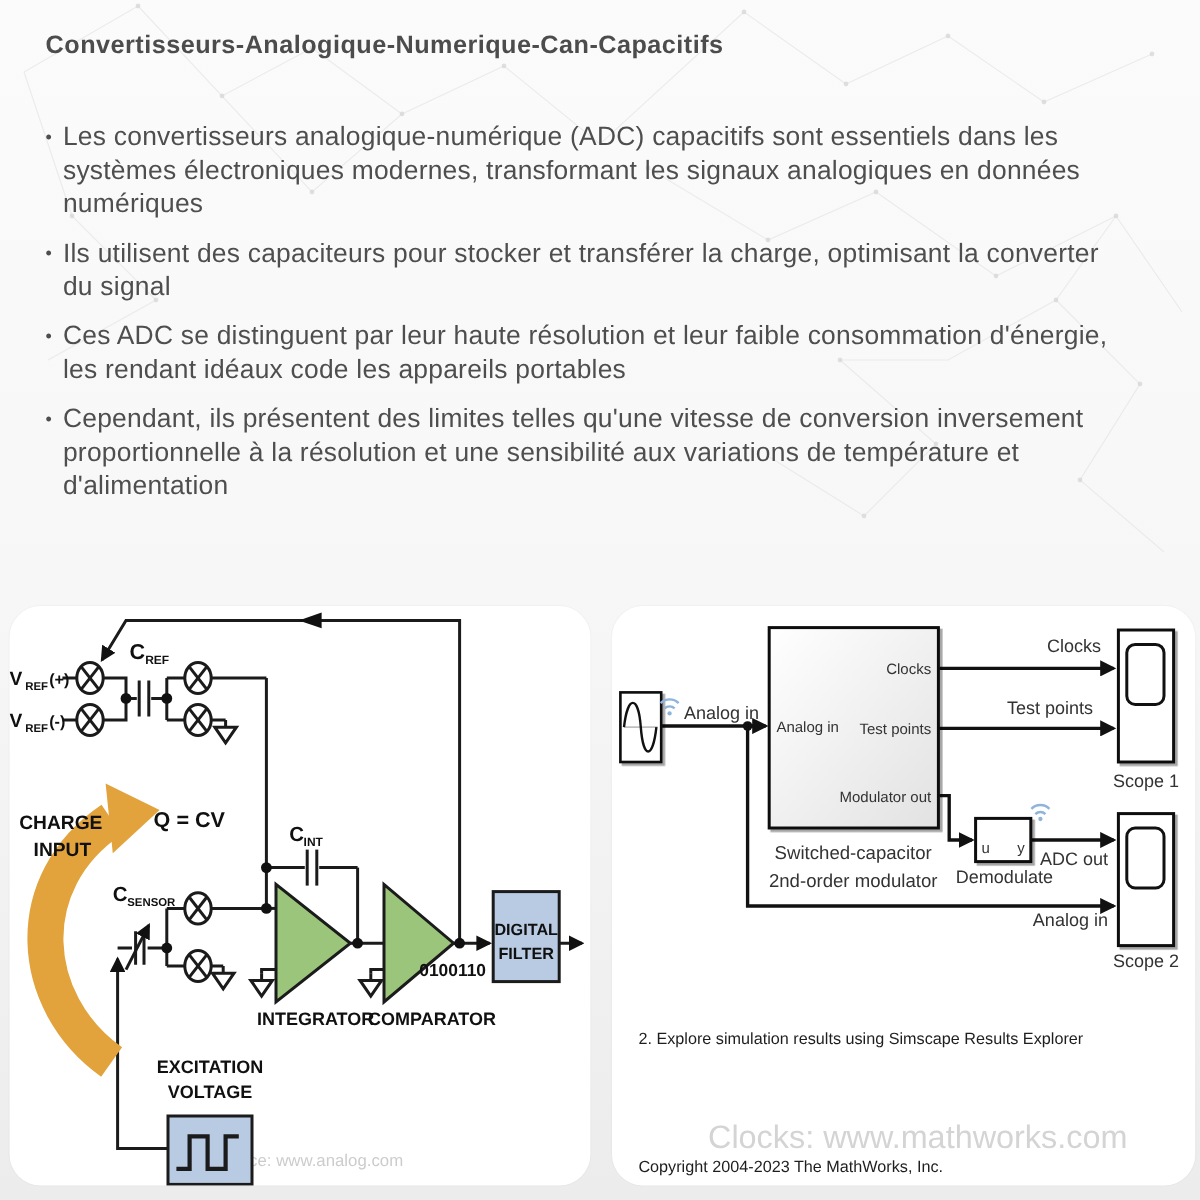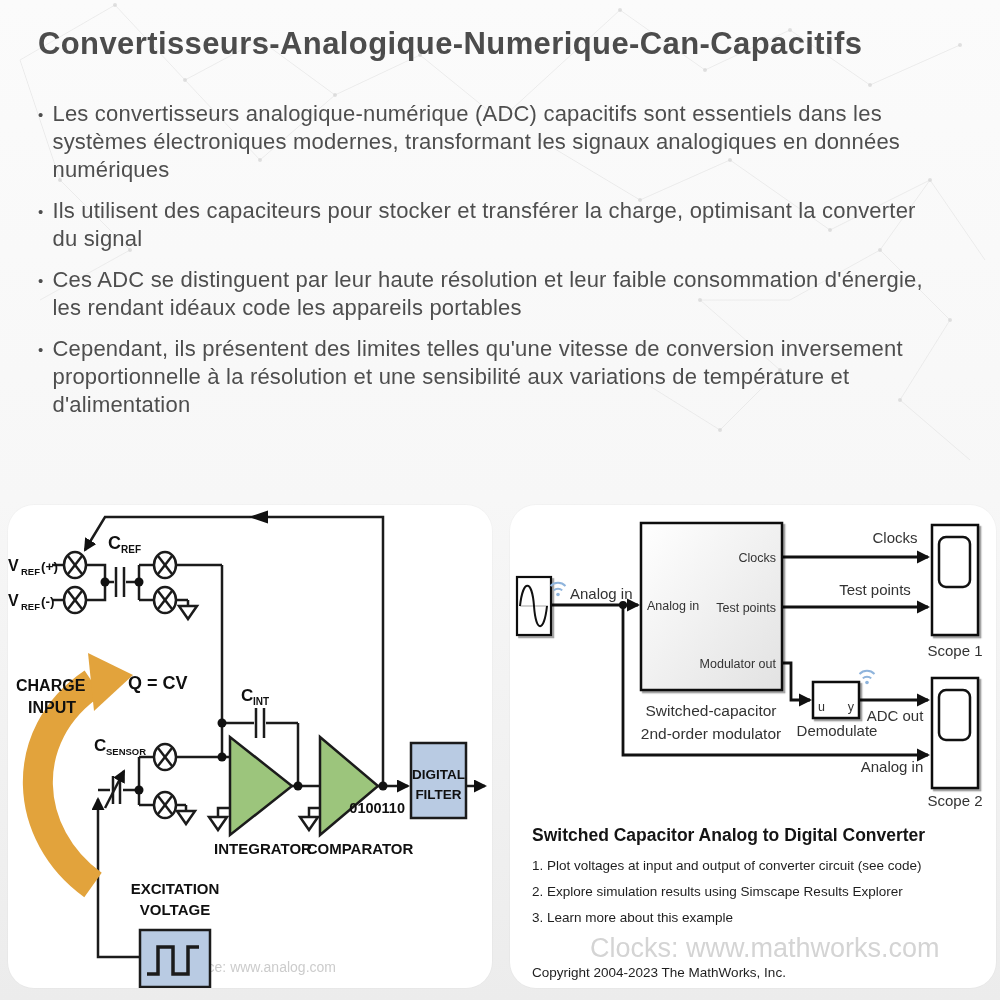--- a/index.html
+++ b/index.html
@@ -1,21 +1,21 @@
 <!DOCTYPE html>
 <html><head>
 <meta charset="utf-8">
 <style>
   html,body{margin:0;padding:0;}
   body{width:1000px;height:1000px;font-family:"Liberation Sans",sans-serif;background:#fff;}
   .page{position:relative;width:1000px;height:1000px;overflow:hidden;
         background:linear-gradient(180deg,#fbfbfb 0%,#f7f7f7 50%,#ececec 100%);}
   .bg{position:absolute;left:0;top:0;z-index:0;}
   .title{position:absolute;left:38px;top:26px;margin:0;z-index:2;
-         font-size:31px;font-weight:600;color:#4c4c4c;letter-spacing:.4px;}
+         font-size:21px;font-weight:600;color:#4c4c4c;letter-spacing:.4px;}
   .bullets{position:absolute;left:38px;top:100px;width:900px;z-index:2;
            list-style:none;margin:0;padding:0;}
   .bullets li{display:flex;gap:9px;margin-bottom:13px;
               font-size:22px;line-height:28px;color:#4e4e4e;letter-spacing:.2px;}
   .bdot{flex:0 0 auto;font-size:15px;line-height:29px;color:#4e4e4e;}
   .card{position:absolute;top:505px;height:483px;background:#fff;border-radius:26px;z-index:1;
         box-shadow:0 0 0 1px rgba(0,0,0,.02);}
   .card-left{left:8px;width:484px;}
   .card-right{left:510px;width:486px;}
   svg text{font-family:"Liberation Sans",sans-serif;}
@@ -299,22 +299,19 @@
       <text x="445" y="151" font-size="15" class="lblR" text-anchor="middle">Scope 1</text>
 
       <g>
         <rect x="422" y="173" width="46" height="110" fill="#fff" stroke="#111" stroke-width="2.5" filter="url(#ds)"></rect>
         <rect x="429" y="185" width="31" height="50" rx="7" fill="#fff" stroke="#111" stroke-width="2.5"></rect>
       </g>
       <text x="445" y="301" font-size="15" class="lblR" text-anchor="middle">Scope 2</text>
     </svg>
 
     <div class="rc-mark">Clocks: www.mathworks.com</div>
-    <div class="rc-head">Switched Capacitor Analog to Digital Converter</div>
     <div class="rc-notes">
-      <div>1. Plot voltages at input and output of converter circuit (see code)</div>
       <div>2. Explore simulation results using Simscape Results Explorer</div>
-      <div>3. Learn more about this example</div>
     </div>
     <div class="rc-copy">Copyright 2004-2023 The MathWorks, Inc.</div>
   </div>
 
 </div>
 
 </body></html>

